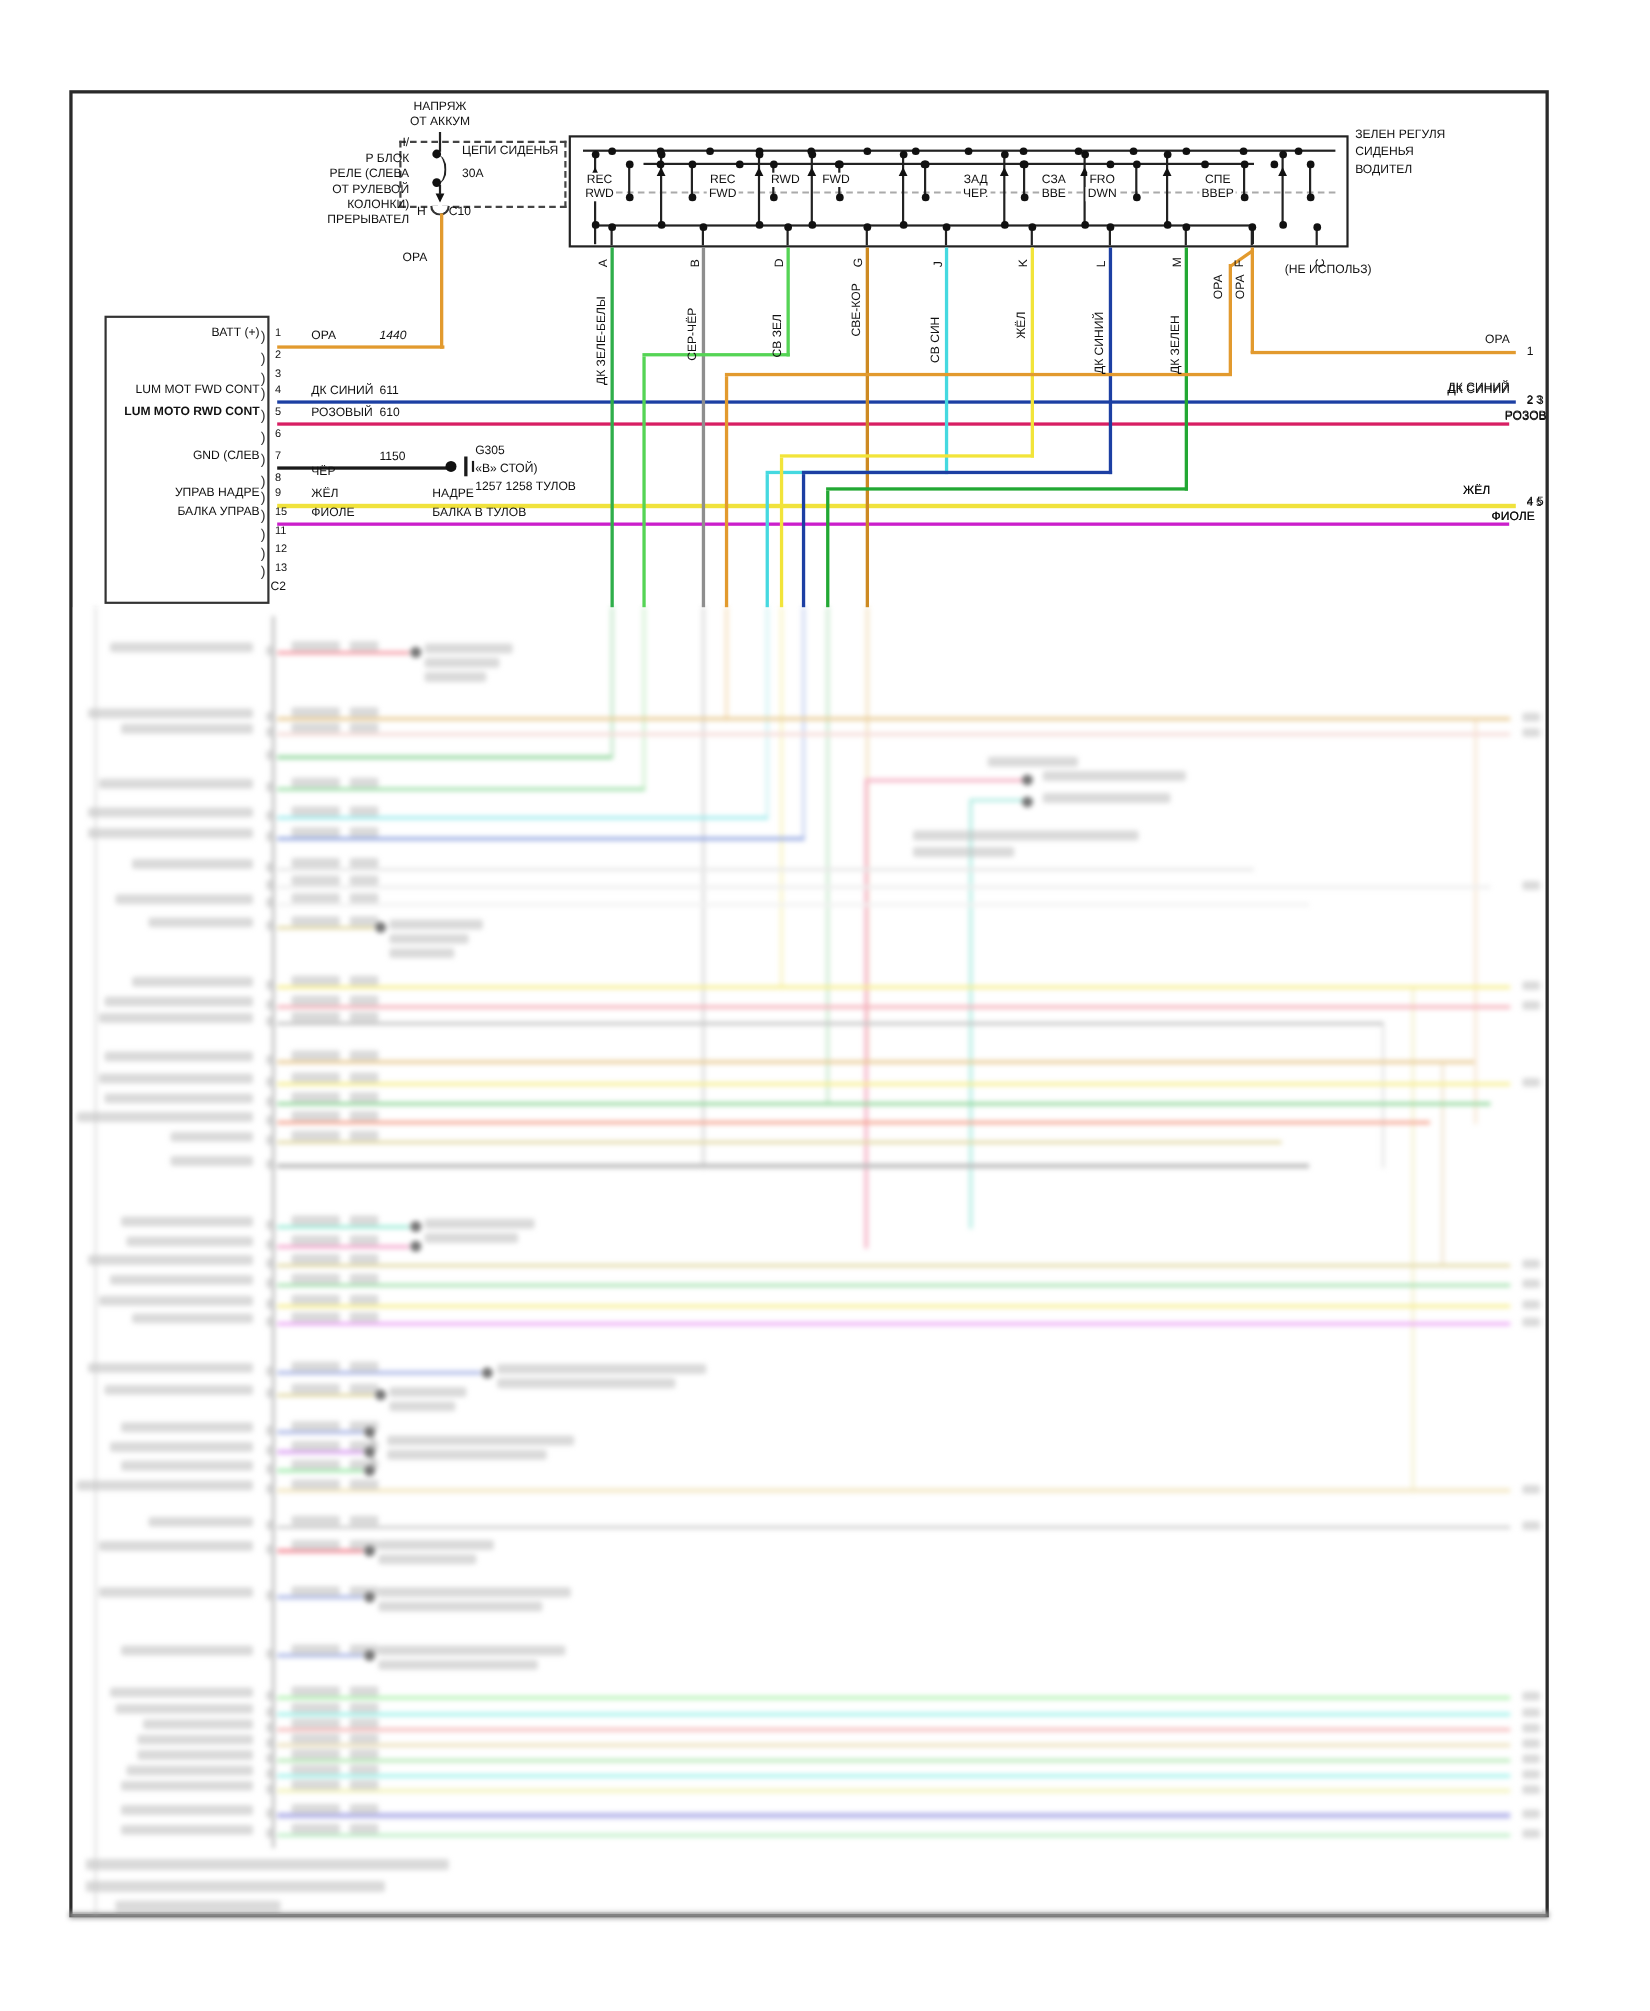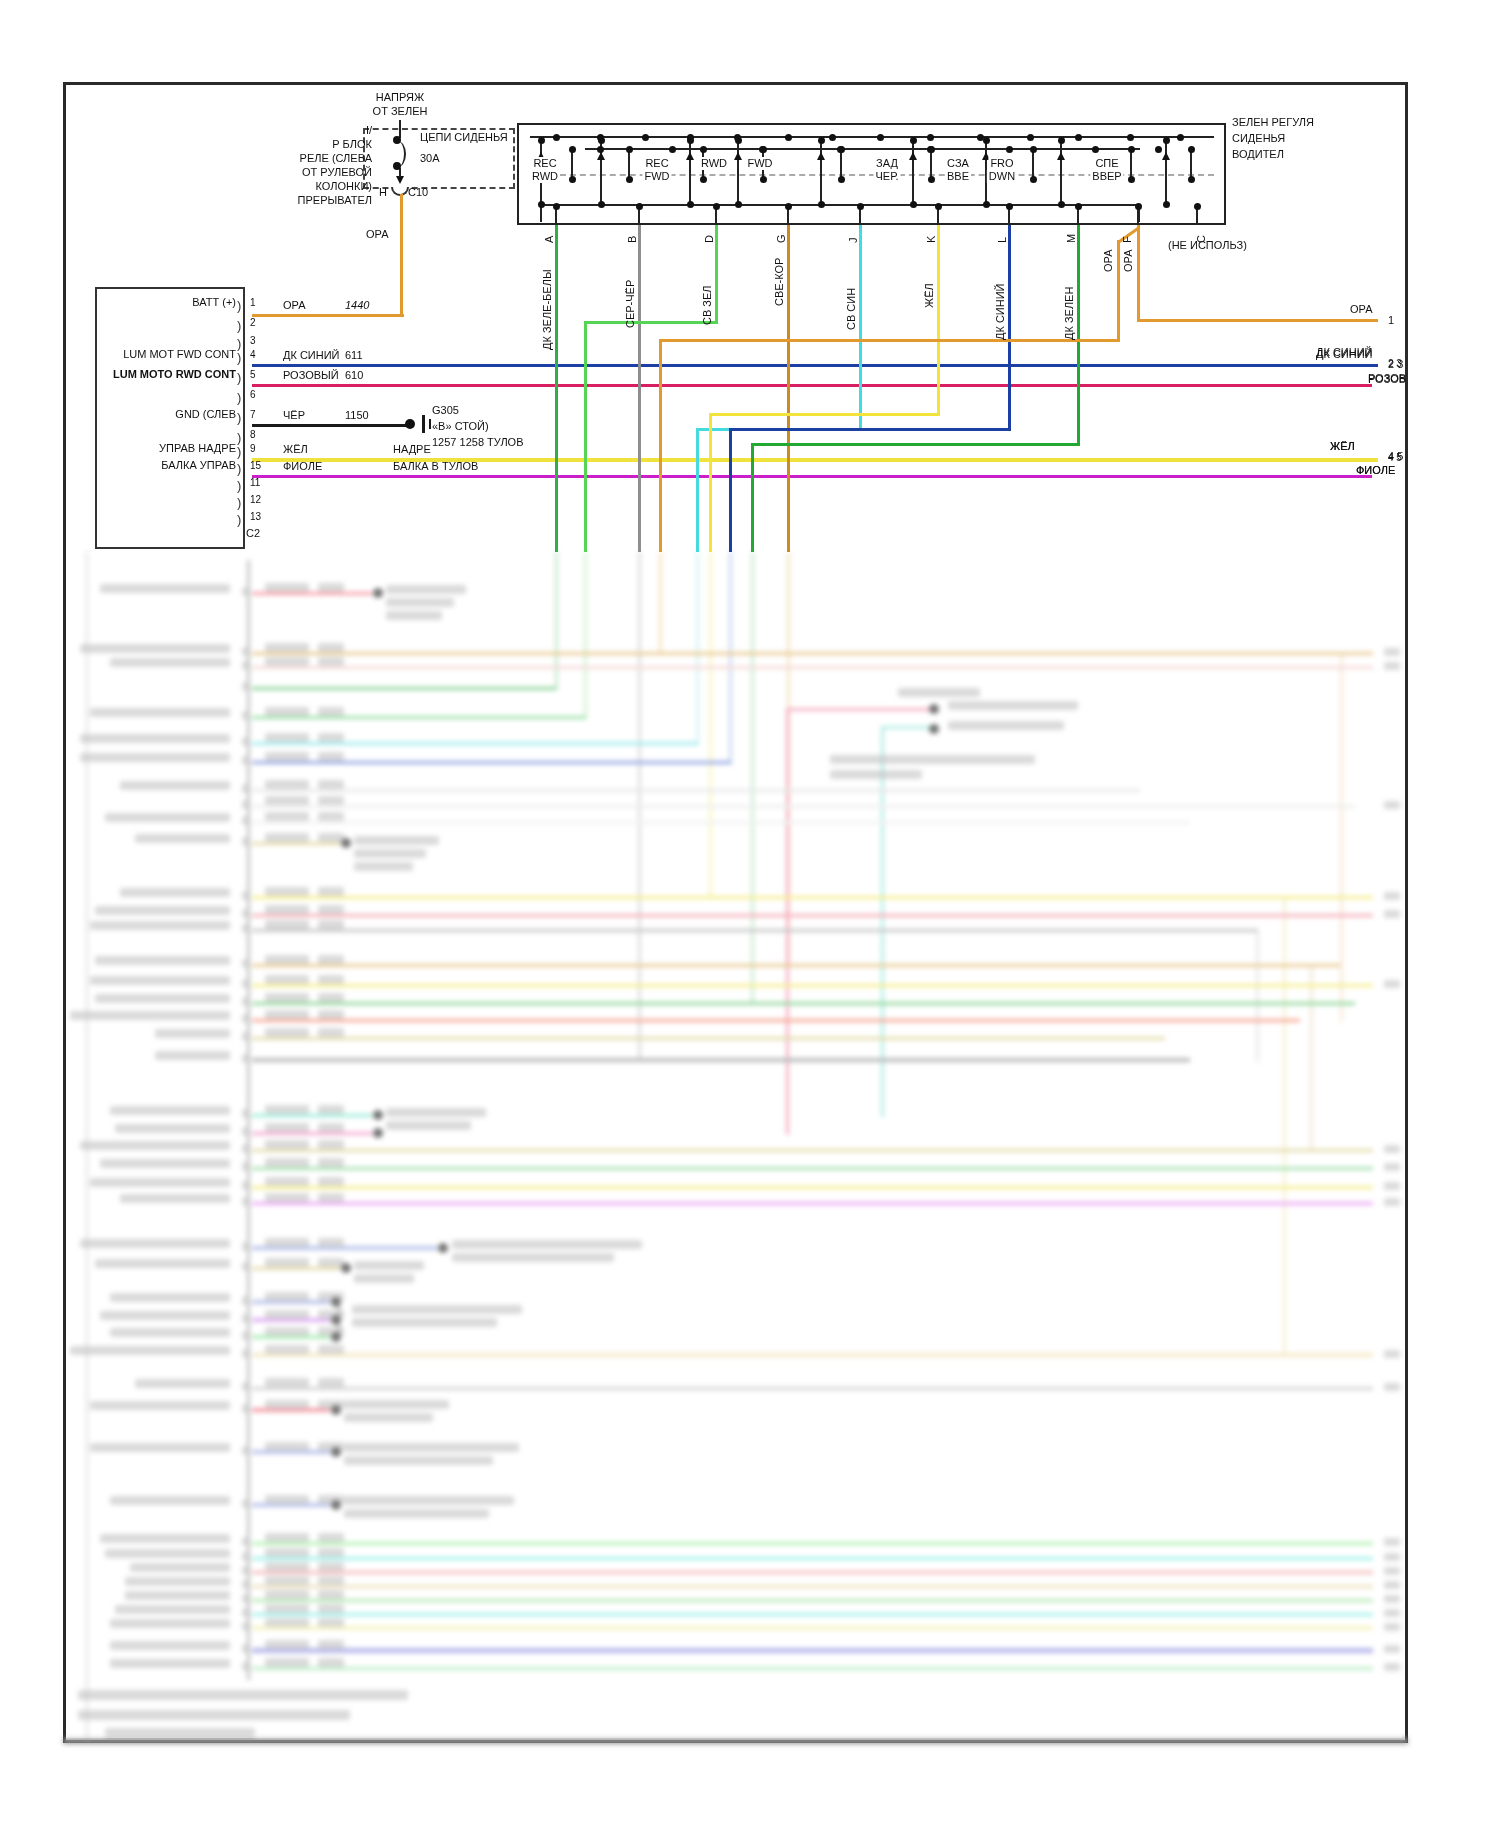--- a/index.html
+++ b/index.html
@@ -31,21 +31,21 @@
   .lblbg{background:#fff;padding:0 2px}
 </style>
 </head>
 <body>
 
 <div id="canvas">
 
   <div class="box" style="left:63px;top:82px;width:1339px;height:1655px;border:3px solid #2a2a2a"></div>
 
   <div class="txt c" style="left:400px;top:91px">НАПРЯЖ</div>
-  <div class="txt c" style="left:400px;top:105px">ОТ ЗЕЛЕН</div>
+  <div class="txt c" style="left:400px;top:105px">ОТ АККУМ</div>
 
   <div class="box" style="left:363px;top:128px;width:148px;height:57px;border:2px dashed #444"></div>
   <div class="fuse-curve" style="left:394px;top:141px"></div>
   <div class="arrow-dn" style="left:396px;top:176px"></div>
   <div class="txt" style="left:420px;top:131px">ЦЕПИ СИДЕНЬЯ</div>
   <div class="txt" style="left:420px;top:152px">30А</div>
   <div class="txt" style="left:379px;top:186px">Н</div>
   <div class="semi" style="left:391px;top:187px"></div>
   <div class="txt" style="left:408px;top:186px">C10</div>
   <div class="txt" style="left:366px;top:228px">ОРА</div>
@@ -414,21 +414,21 @@
     <div class="dot" style="left: 405px; top: 419px; width: 10px; height: 10px;"></div>
     <div class="txt" style="left: 432px; top: 404px;">G305</div>
     <div class="txt" style="left: 432px; top: 420px;">«В» СТОЙ)</div>
     <div class="txt" style="left: 432px; top: 436px;">1257 1258 ТУЛОВ</div>
     <div class="txt" style="left: 283px; top: 299px;">ОРА</div>
     <div class="txt" style="left: 345px; top: 299px; font-style: italic;">1440</div>
     <div class="txt" style="left: 283px; top: 349px;">ДК СИНИЙ</div>
     <div class="txt" style="left: 345px; top: 349px;">611</div>
     <div class="txt" style="left: 283px; top: 369px;">РОЗОВЫЙ</div>
     <div class="txt" style="left: 345px; top: 369px;">610</div>
-    <div class="txt" style="left: 283px; top: 409px; text-align: right;">ЧЁР</div>
+    <div class="txt" style="left: 283px; top: 423px; text-align: right;">ЧЁР</div>
     <div class="txt" style="left: 345px; top: 409px;">1150</div>
     <div class="txt" style="left: 283px; top: 443px;">ЖЁЛ</div>
     <div class="txt" style="left: 393px; top: 443px;">НАДРЕ</div>
     <div class="txt" style="left: 283px; top: 460px;">ФИОЛЕ</div>
     <div class="txt" style="left: 393px; top: 460px;">БАЛКА В ТУЛОВ</div>
     <div class="txt" style="left: 1350px; top: 303px;">ОРА</div>
     <div class="txt" style="left: 1388px; top: 314px;">1</div>
     <div class="txt" style="left: 1316px; top: 348px;">ДК СИНИЙ</div>
     <div class="txt" style="left: 1388px; top: 358px;">2 3</div>
     <div class="txt" style="left: 1368px; top: 372px;">РОЗОВ</div>

